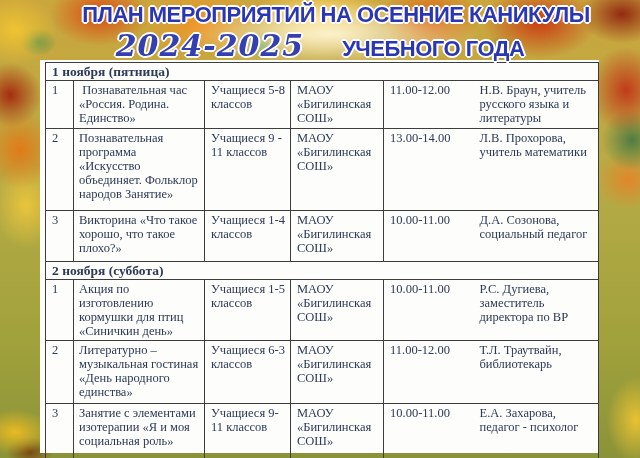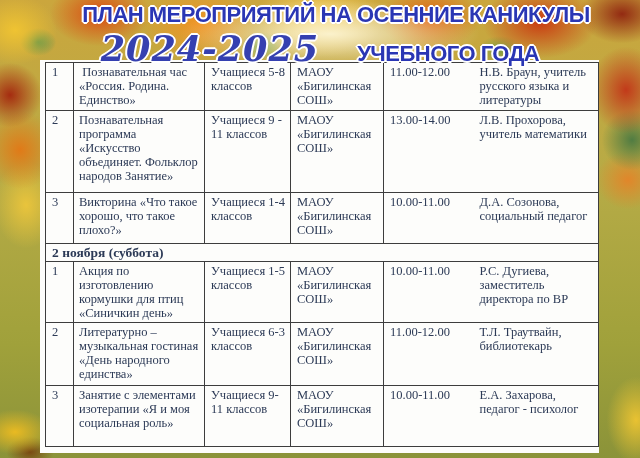--- a/index.html
+++ b/index.html
@@ -46,21 +46,21 @@
     color:#2a36b4;
     text-shadow:-2px 0 0 #fff,2px 0 0 #fff,0 -2px 0 #fff,0 2px 0 #fff,
                 -1px -1px 0 #fff,1px -1px 0 #fff,-1px 1px 0 #fff,1px 1px 0 #fff;
     padding-left:32px;
   }
   .title-line2{margin-top:1px;}
   .title-year{
     font-family:"DejaVu Serif", serif;
     font-style:italic;
     font-weight:bold;
-    font-size:35px;
+    font-size:30px;
     letter-spacing:1px;
     color:#3540b0;
     margin-right:6px;
     text-shadow:-2px 0 0 #fff,2px 0 0 #fff,0 -2px 0 #fff,0 2px 0 #fff,
                 -1px -1px 0 #fff,1px -1px 0 #fff,-1px 1px 0 #fff,1px 1px 0 #fff;
   }
   .white-panel{
     position:absolute;left:40px;top:60px;
     width:559px;height:393px;
     background:#fdfdfb;
@@ -108,20 +108,23 @@
     <table class="schedule">
       <colgroup>
         <col style="width:28px">
         <col style="width:131px">
         <col style="width:86px">
         <col style="width:93px">
         <col style="width:87px">
         <col style="width:128px">
       </colgroup>
       <tbody>
+          <tr style="height: 16px;">
+            <td colspan="6" class="section-header">1 ноября  (пятница)</td>
+          </tr>
           <tr style="height: 48px;">
             <td class="cell-num">1</td>
             <td class="cell-event"> Познавательная час «Россия. Родина. Единство»</td>
             <td class="cell-participants">Учащиеся 5-8 классов</td>
             <td class="cell-location">МАОУ «Бигилинская СОШ»</td>
             <td class="cell-time">11.00-12.00</td>
             <td class="cell-responsible">Н.В. Браун, учитель русского языка и литературы</td>
           </tr>
           <tr style="height: 82px;">
             <td class="cell-num">2</td>

